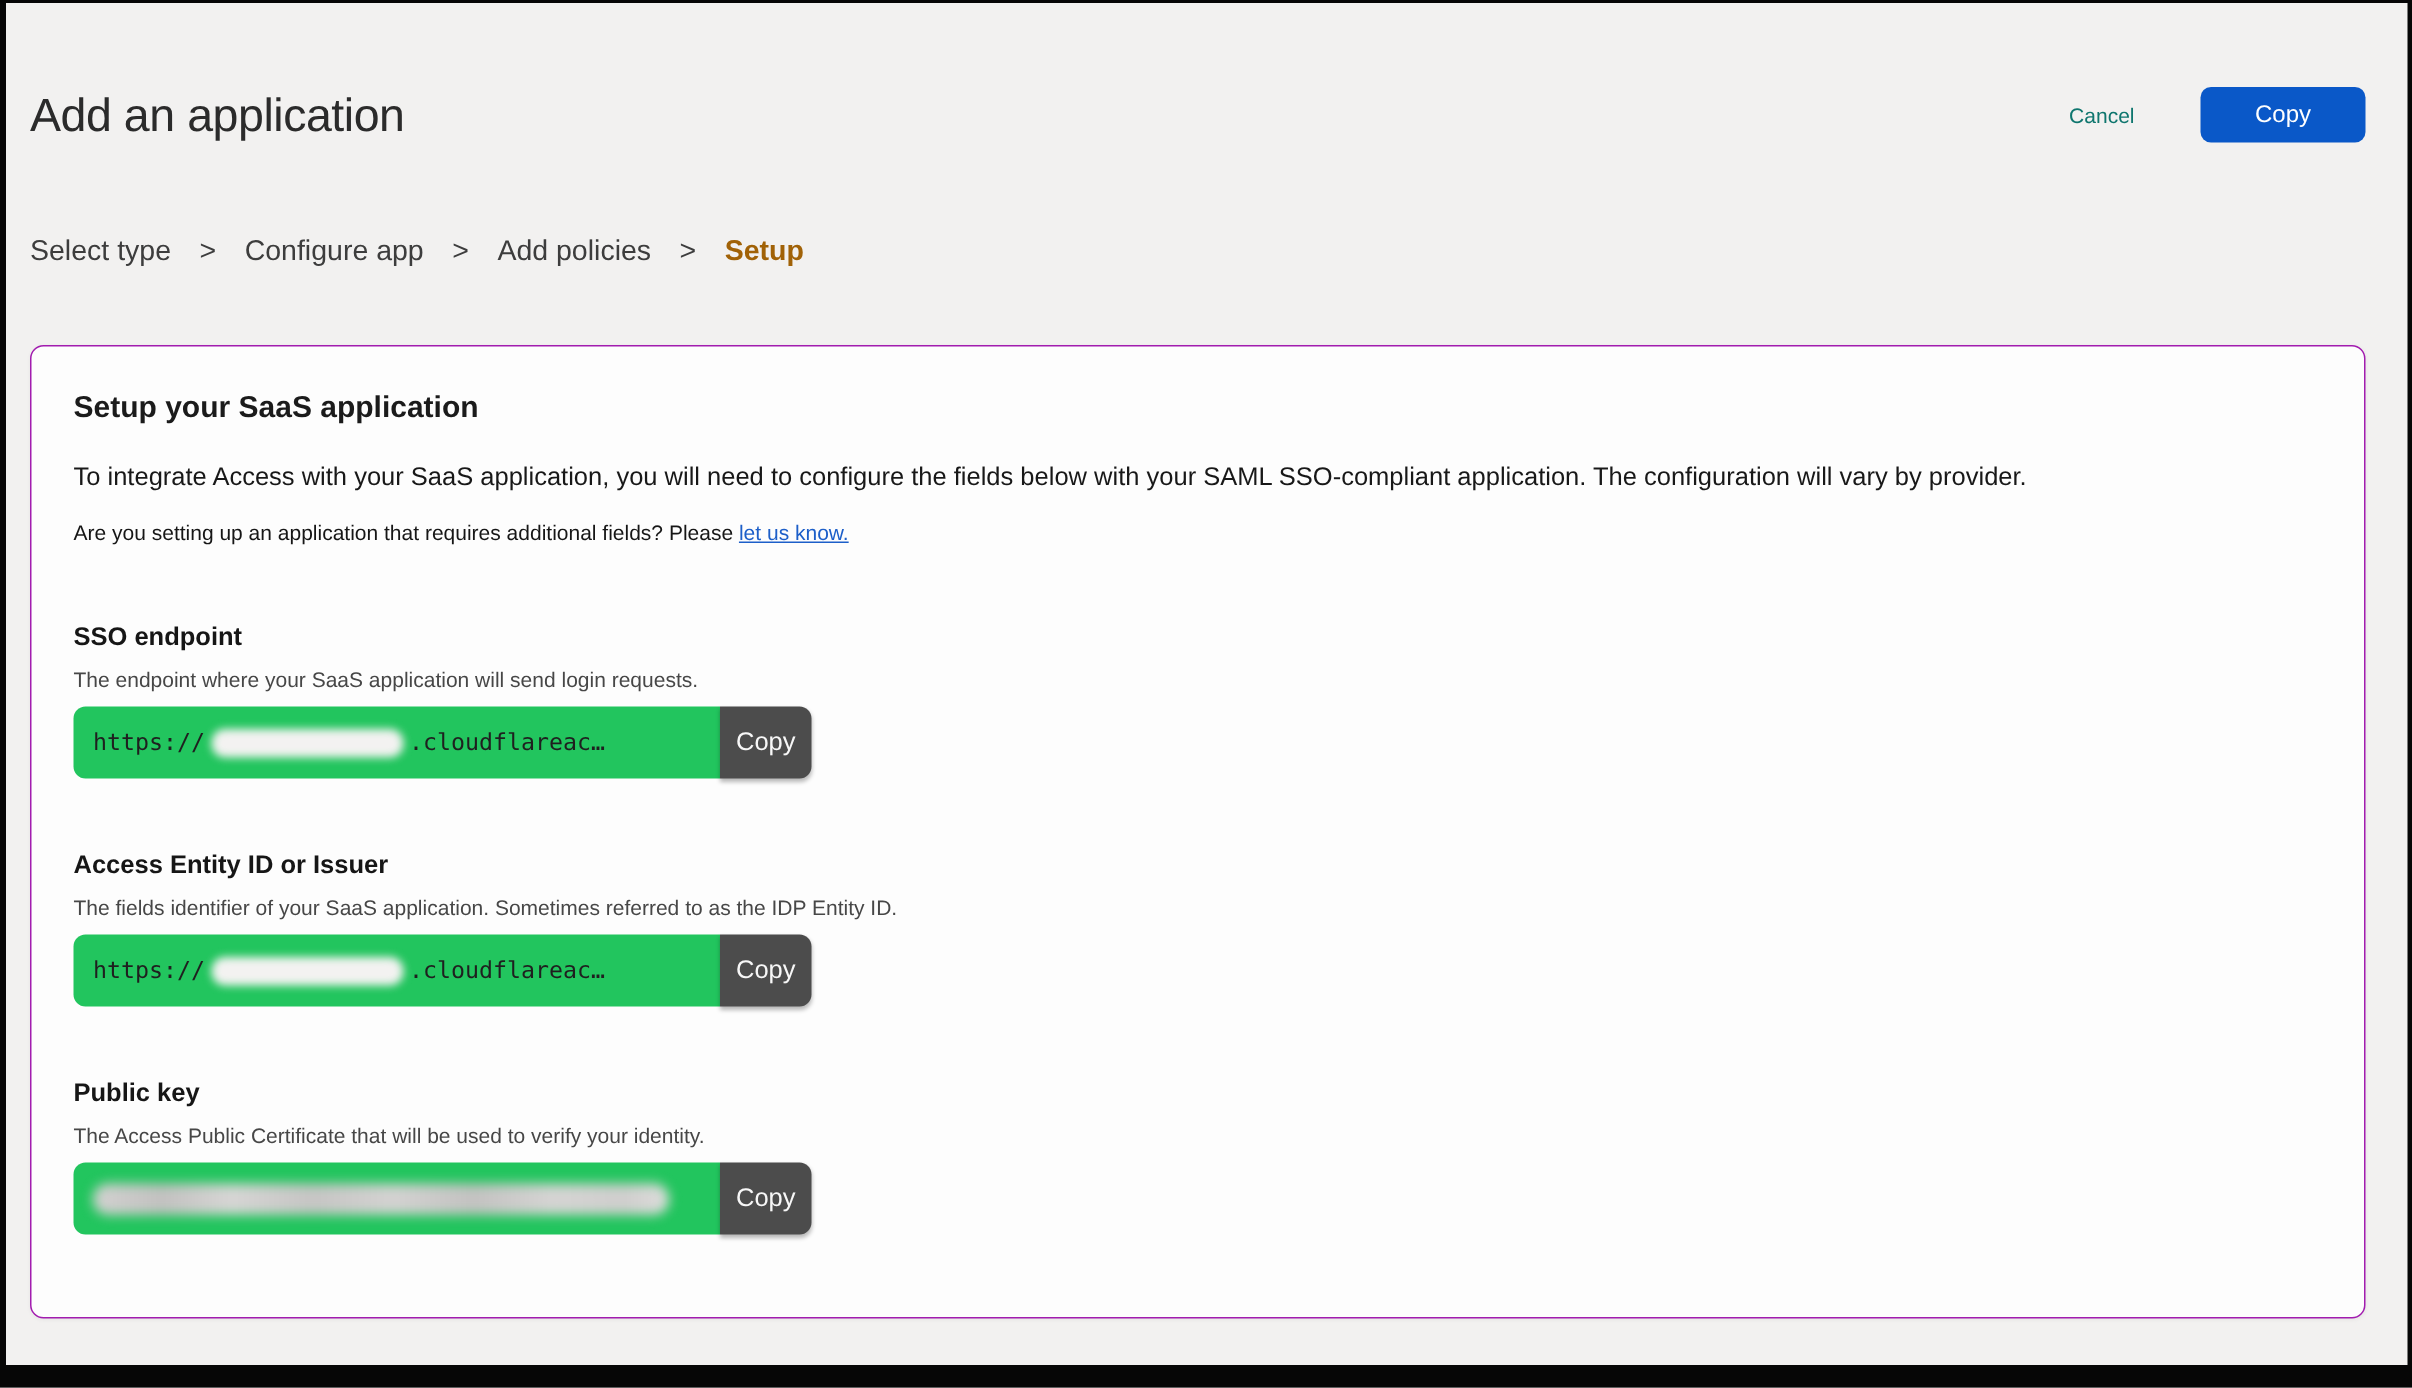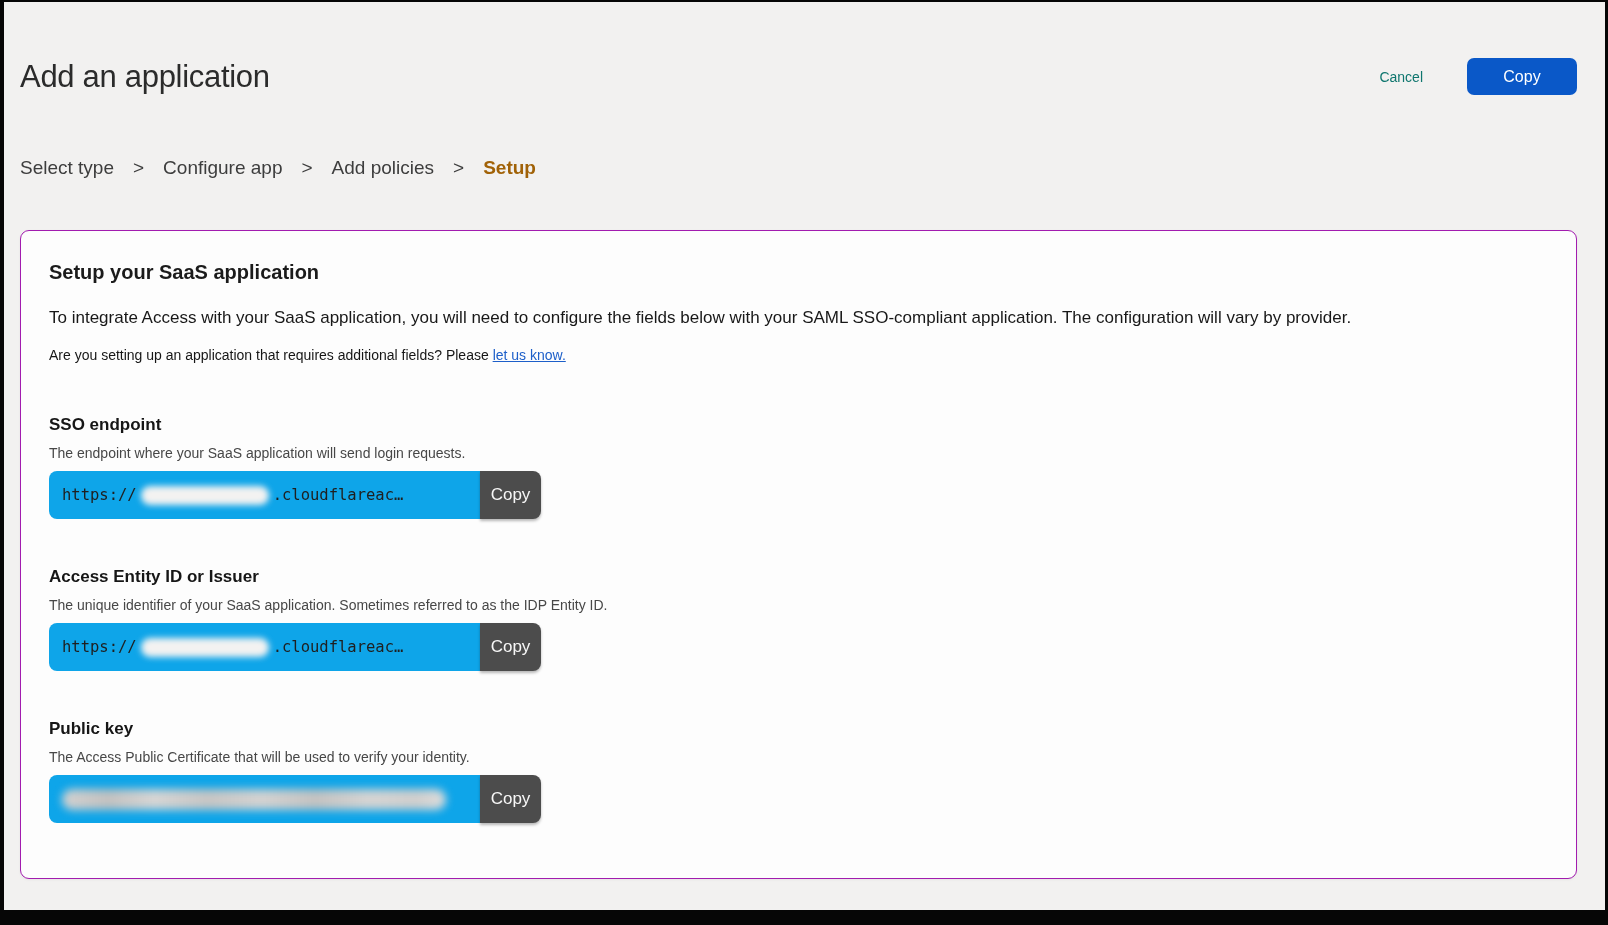--- a/index.html
+++ b/index.html
@@ -92,21 +92,21 @@
   .field-desc {
     margin: 10px 0 0 0;
     font-size: 14px; color: #474747;
   }
   .value-row {
     margin-top: 10px;
     display: flex; width: 492px; height: 48px;
   }
   .value-box {
     flex: 1;
-    background: #0ea5e9;
+    background: #22c55e;
     border-radius: 8px 0 0 8px;
     display: flex; align-items: center;
     padding: 0 8px 0 13px;
     font-family: "DejaVu Sans Mono", monospace;
     font-size: 15.5px; color: #1f1f1f;
     white-space: nowrap; overflow: hidden;
   }
   .copy-btn {
     width: 61px;
     background: #4c4c4c; color: #f7f7f7;
@@ -170,21 +170,21 @@
               <span>https://</span>
               <span class="redacted-mid"></span>
               <span>.cloudflareac…</span>
             </div>
             <button class="copy-btn">Copy</button>
           </div>
         </div>
 
         <div class="field">
           <h3 class="field-label">Access Entity ID or Issuer</h3>
-          <p class="field-desc">The unique identifier of your SaaS application. Sometimes referred to as the IDP Entity ID.</p>
+          <p class="field-desc">The fields identifier of your SaaS application. Sometimes referred to as the IDP Entity ID.</p>
           <div class="value-row">
             <div class="value-box">
               <span>https://</span>
               <span class="redacted-mid"></span>
               <span>.cloudflareac…</span>
             </div>
             <button class="copy-btn">Copy</button>
           </div>
         </div>
 

